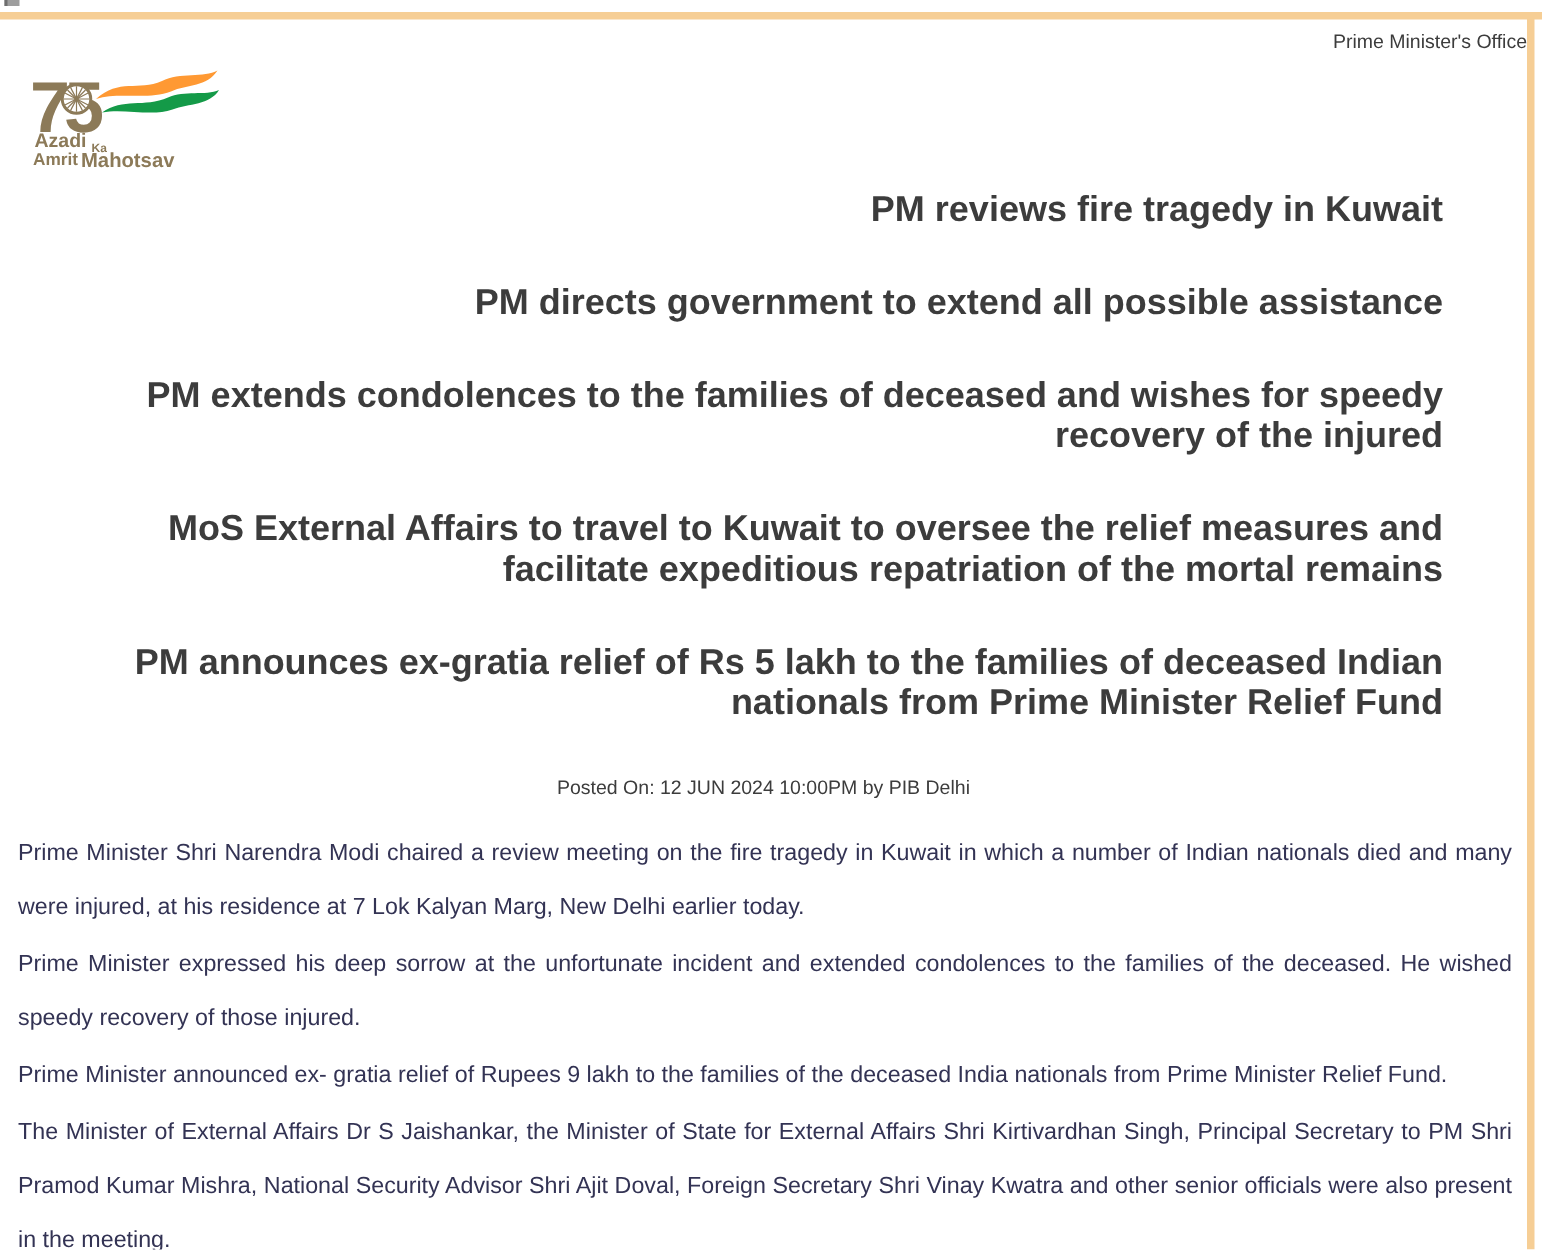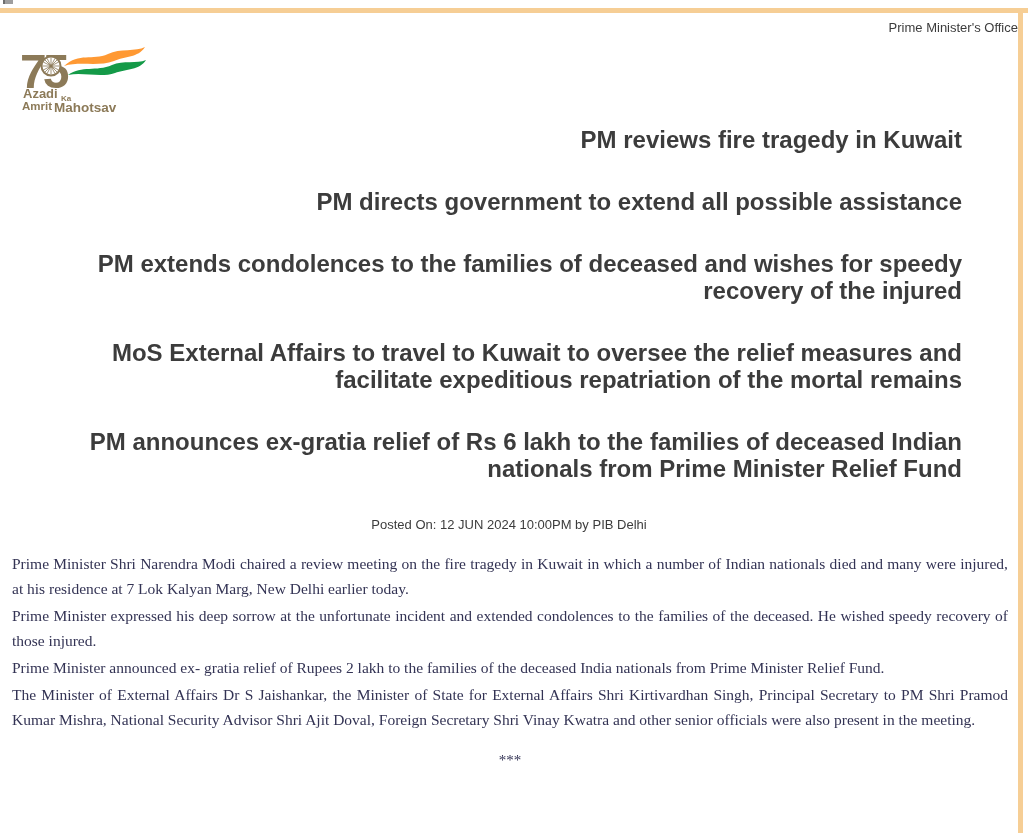--- a/index.html
+++ b/index.html
@@ -51,22 +51,22 @@
   .posted-on {
     font-size: 13px; color: #3c3c3c; text-align: center;
     margin: 16px;
   }
 
   
   .article {
     position: absolute; top: 551px; left: 12px; width: 996px;
   }
   .article p {
-    font-family: Liberation Serif, serif;
-    font-size: 15.5px; line-height: 25px;
+    font-family: Liberation Sans, sans-serif;
+    font-size: 15.5px; line-height: 36px;
     color: #333354;
     text-align: justify;
     margin: 0 0 2px 0;
   }
   .footer-mark {
     font-family: "Liberation Serif", serif;
     font-size: 15px; color: #333354;
     text-align: center;
     margin-top: 20px;
   }
@@ -112,23 +112,23 @@
       <text x="64" y="139" font-size="27">Mahotsav</text>
     </g>
   </svg>
 </div>
 
 <div class="headlines">
   <div class="headline">PM reviews fire tragedy in Kuwait</div>
   <div class="headline">PM directs government to extend all possible assistance</div>
   <div class="headline">PM extends condolences to the families of deceased and wishes for speedy recovery of the injured</div>
   <div class="headline">MoS External Affairs to travel to Kuwait to oversee the relief measures and facilitate expeditious repatriation of the mortal remains</div>
-  <div class="headline">PM announces ex-gratia relief of Rs 6 lakh to the families of deceased Indian nationals from Prime Minister Relief Fund</div>
+  <div class="headline">PM announces ex-gratia relief of Rs 5 lakh to the families of deceased Indian nationals from Prime Minister Relief Fund</div>
   <div class="posted-on">Posted On: 12 JUN 2024 10:00PM by PIB Delhi</div>
 </div>
 
 <div class="article">
   <p>Prime Minister Shri Narendra Modi  chaired a review meeting on the fire tragedy in Kuwait in which a number of Indian nationals died and many were injured, at his residence at 7 Lok Kalyan Marg, New Delhi earlier today.</p>
   <p>Prime Minister expressed his deep sorrow at the unfortunate incident and extended condolences to the families of the deceased. He wished speedy recovery of those injured.</p>
-  <p>Prime Minister announced ex- gratia relief of Rupees 2 lakh to the families of the deceased India nationals from Prime Minister Relief Fund.</p>
+  <p>Prime Minister announced ex- gratia relief of Rupees 9 lakh to the families of the deceased India nationals from Prime Minister Relief Fund.</p>
   <p>The Minister of External Affairs Dr S Jaishankar,  the Minister of State for External Affairs Shri Kirtivardhan Singh, Principal Secretary to PM Shri Pramod Kumar Mishra, National Security Advisor Shri Ajit Doval, Foreign Secretary Shri Vinay Kwatra and other senior officials were also present in the meeting.</p>
   <div class="footer-mark">***</div>
 </div>
 
 </body></html>

